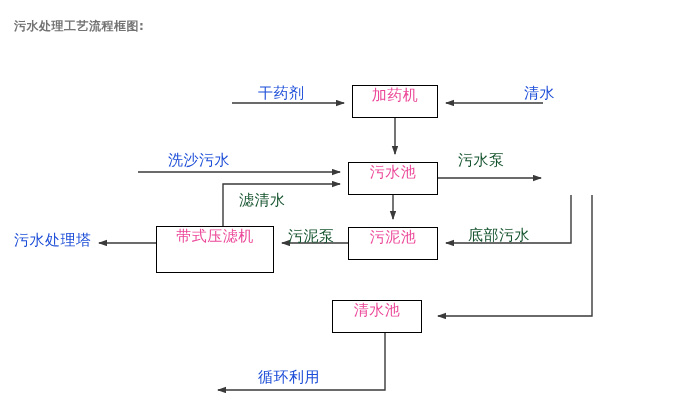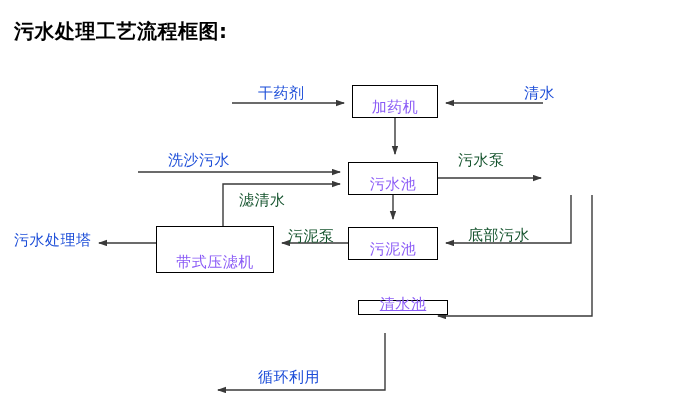--- a/index.html
+++ b/index.html
@@ -12,43 +12,43 @@
     width: 700px;
     height: 420px;
     background: #ffffff;
     font-family: "DejaVu Sans", "Liberation Sans", sans-serif;
     overflow: hidden;
   }
   #title {
     position: absolute;
     left: 14px;
     top: 18px;
-    font-size: 20px;
+    font-size: 12px;
     font-weight: bold;
-    color: #000000;
+    color: #737373;
     letter-spacing: 0.5px;
     white-space: nowrap;
   }
   svg#flow {
     position: absolute;
     left: 0;
     top: 0;
     width: 700px;
     height: 420px;
   }
   .nodebox {
     position: absolute;
     box-sizing: border-box;
     border: 1px solid #000000;
     background: #ffffff;
     display: flex;
-    align-items: flex-end;
+    align-items: flex-start;
     justify-content: center;
     font-size: 15px;
-    color: #8b5cf6;
+    color: #ec4899;
     white-space: nowrap;
     letter-spacing: 0.5px;
   }
   .edgelabel {
     position: absolute;
     font-size: 15px;
     color: #14532d;
     white-space: nowrap;
     letter-spacing: 0.5px;
   }
@@ -112,21 +112,21 @@
 
 
   <div class="nodebox" style="left:156px; top:226px; width:118px; height:47px;">
     <span>带式压滤机</span>
   </div>
 
   <div class="nodebox" style="left:348px; top:227px; width:90px; height:33px;">
     <span>污泥池</span>
   </div>
 
-  <div class="nodebox" style="left:358px; top:300px; width:90px; height:15px;text-decoration:underline;">
+  <div class="nodebox" style="left:332px; top:300px; width:90px; height:33px;">
     <span>清水池</span>
   </div>
 
   <div class="termlabel" style="left:258px; top:84px;">干药剂</div>
 
   <div class="termlabel" style="left:478px; top:84px;margin-left:46px;">清水</div>
 
   <div class="termlabel" style="left:168px; top:151px;">洗沙污水</div>
 
   <div class="termlabel" style="left:14px; top:231px;">污水处理塔</div>

